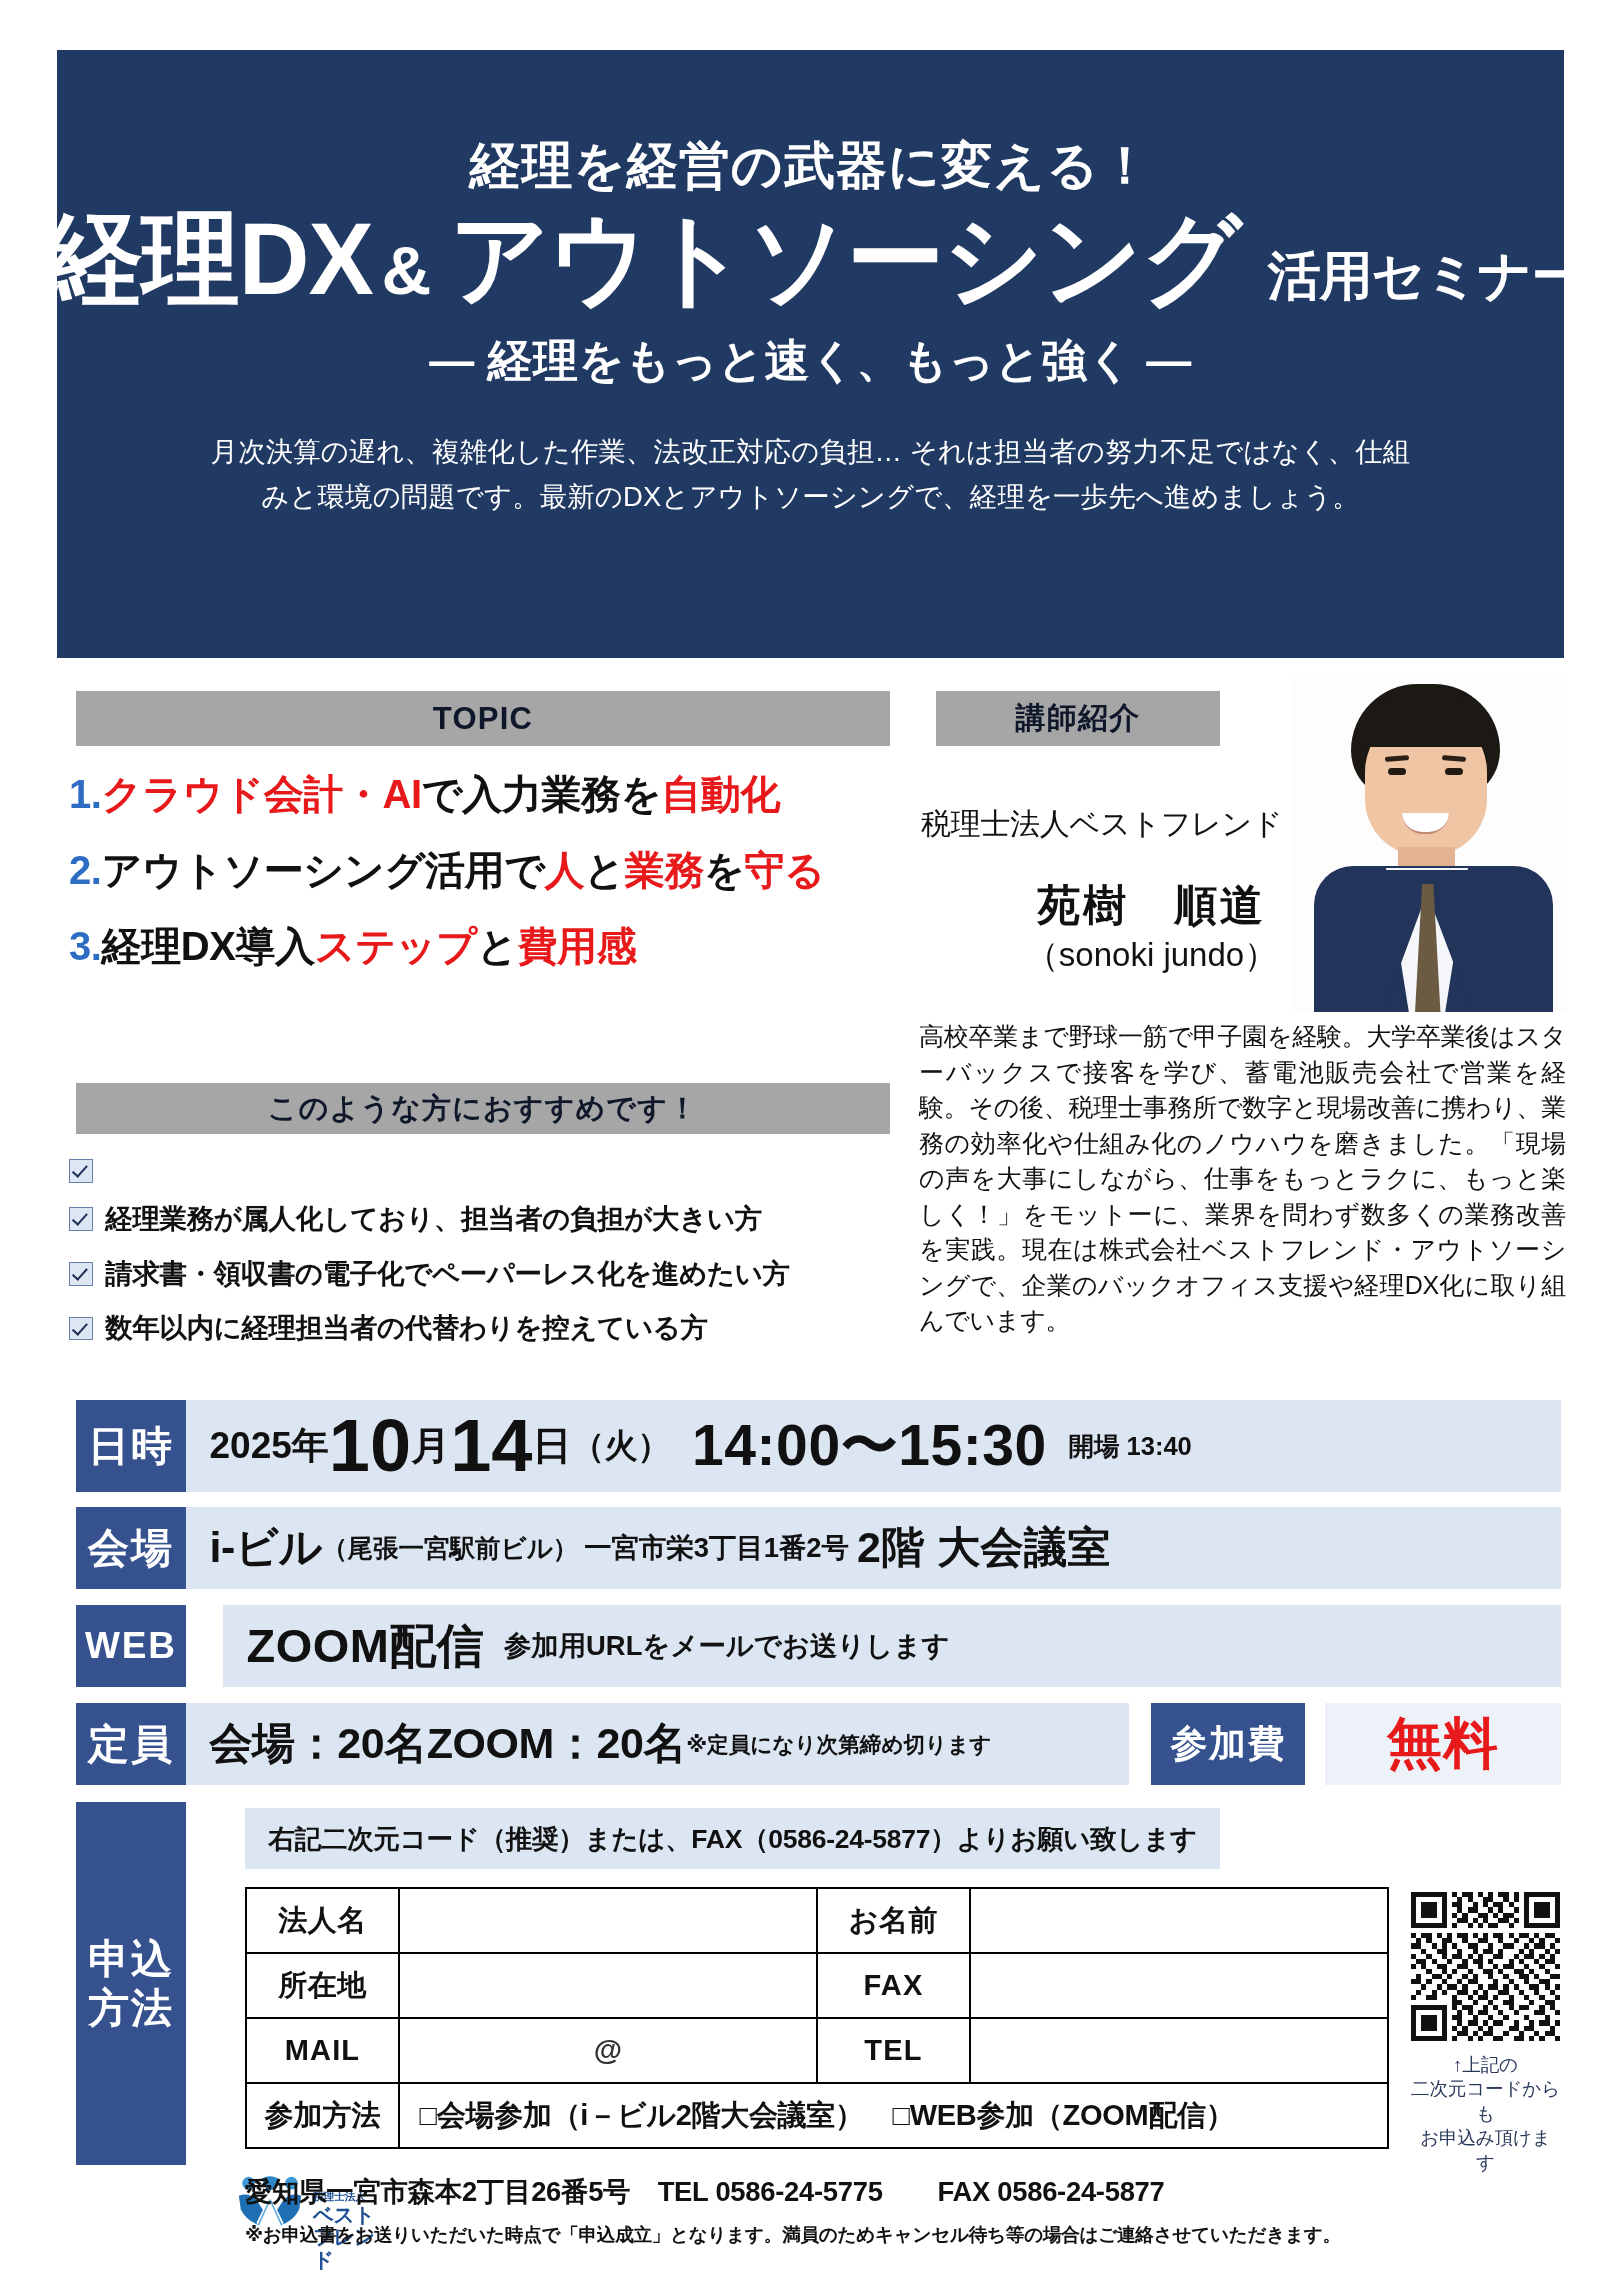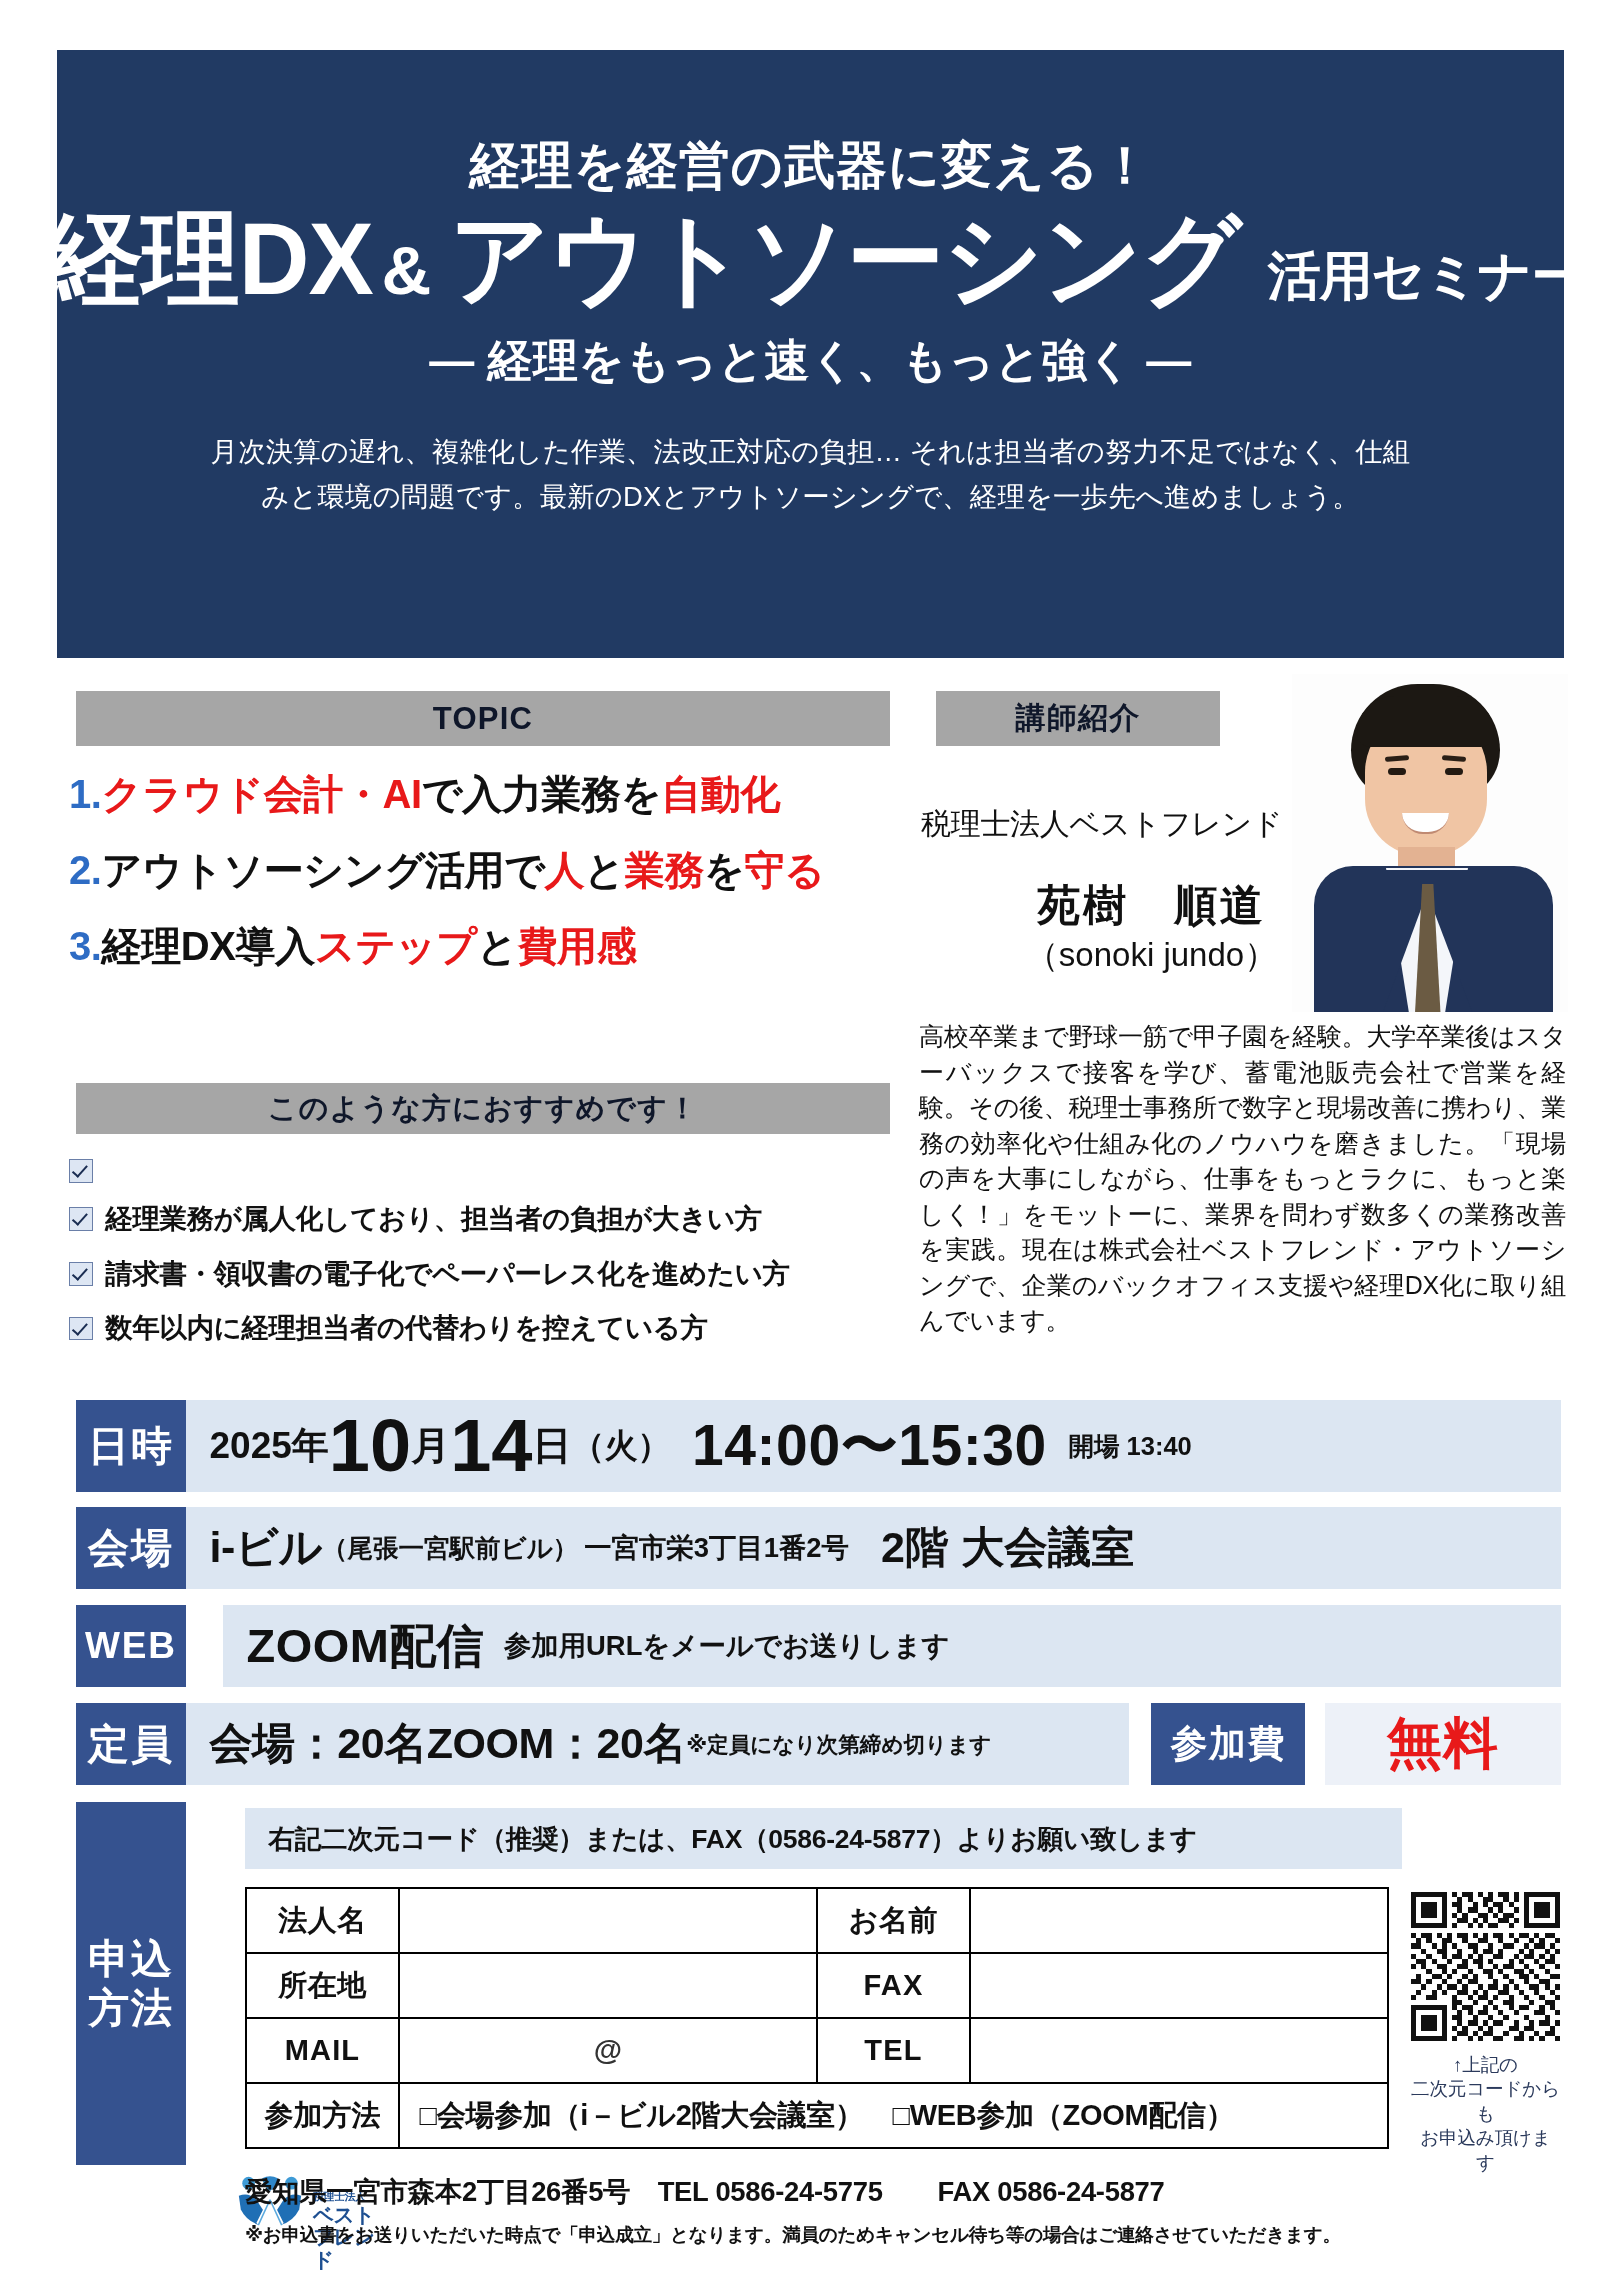--- a/index.html
+++ b/index.html
@@ -134,37 +134,37 @@
   .d-year{font-size:37px;font-weight:700;}
   .d-big{font-size:74px;font-weight:700;line-height:1;}
   .d-mid{font-size:39px;font-weight:700;}
   .d-dow{font-size:33px;font-weight:700;}
   .d-time{font-size:57px;font-weight:700;margin-left:21.6px;letter-spacing:.01em;}
   .d-open{font-size:25.5px;font-weight:700;margin-left:21.6px;}
 
   .v-main{font-size:43px;font-weight:700;letter-spacing:-.01em;}
   .v-sub{font-size:25.5px;font-weight:700;}
   .v-addr{font-size:27.4px;font-weight:700;margin-left:5.9px;}
-  .v-floor{font-size:43px;font-weight:700;margin-left:32px;letter-spacing:.01em;}
+  .v-floor{font-size:43px;font-weight:700;margin-left:8px;letter-spacing:.01em;}
 
   .w-main{font-size:47px;font-weight:700;letter-spacing:.01em;}
   .w-sub{font-size:27.4px;font-weight:700;margin-left:19.6px;}
 
   .c-main{font-size:43px;font-weight:700;letter-spacing:-.01em;}
   .c-note{font-size:21.6px;font-weight:700;}
 
   
   .apply-lbl{
     position:absolute;left:76px;top:1802px;width:110px;height:363px;
     background:#35528F;color:#fff;display:flex;flex-direction:column;
     align-items:center;justify-content:center;font-size:41px;font-weight:700;
     line-height:1.18;letter-spacing:.04em;
   }
   .apply-note{
-    position:absolute;left:245px;top:1808px;width:1157px;height:61px;
+    position:absolute;left:245px;top:1808px;width:975px;height:61px;
     background:#DCE6F2;display:flex;align-items:center;padding-left:23.5px;
     box-sizing:border-box;font-size:26.5px;font-weight:700;letter-spacing:-.01em;
   }
   table.form{
     position:absolute;left:245px;top:1887px;width:1144px;
     border-collapse:collapse;table-layout:fixed;
   }
   table.form td{border:2.5px solid #000;height:61px;font-size:29px;font-weight:700;}
   td.k{text-align:center;width:149px;letter-spacing:.02em;}
   td.k-en{text-align:center;width:149px;font-size:31px;letter-spacing:.04em;}

